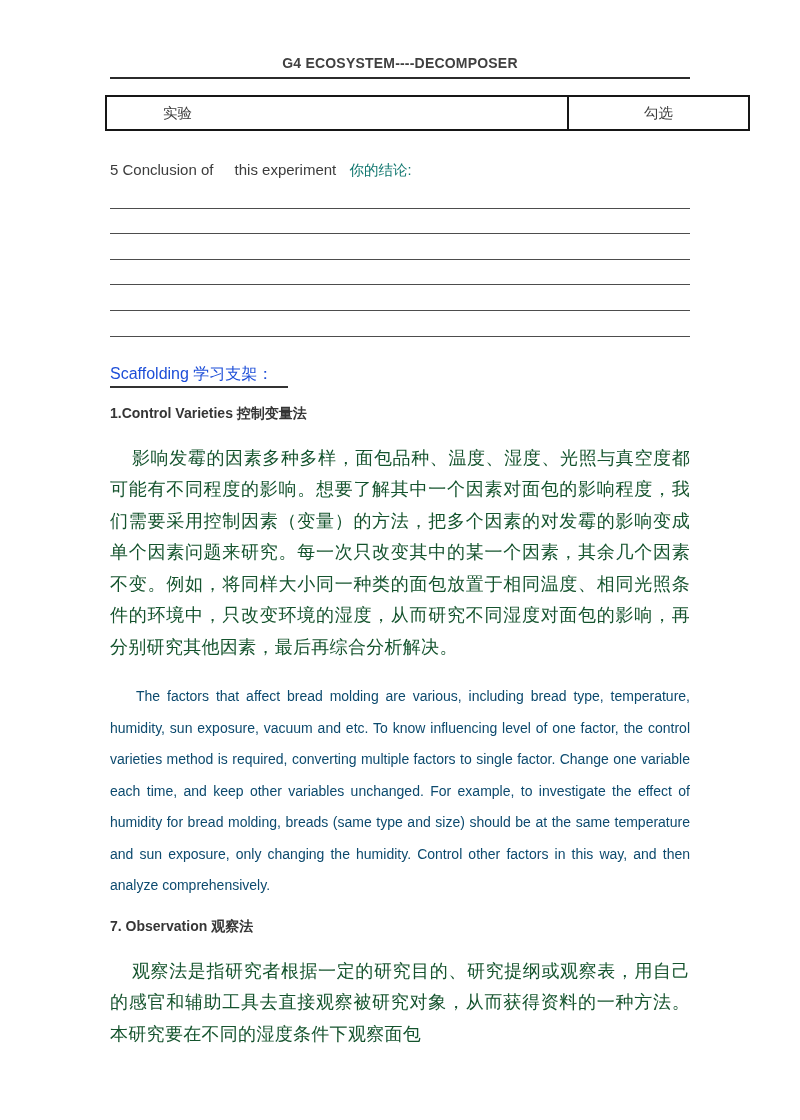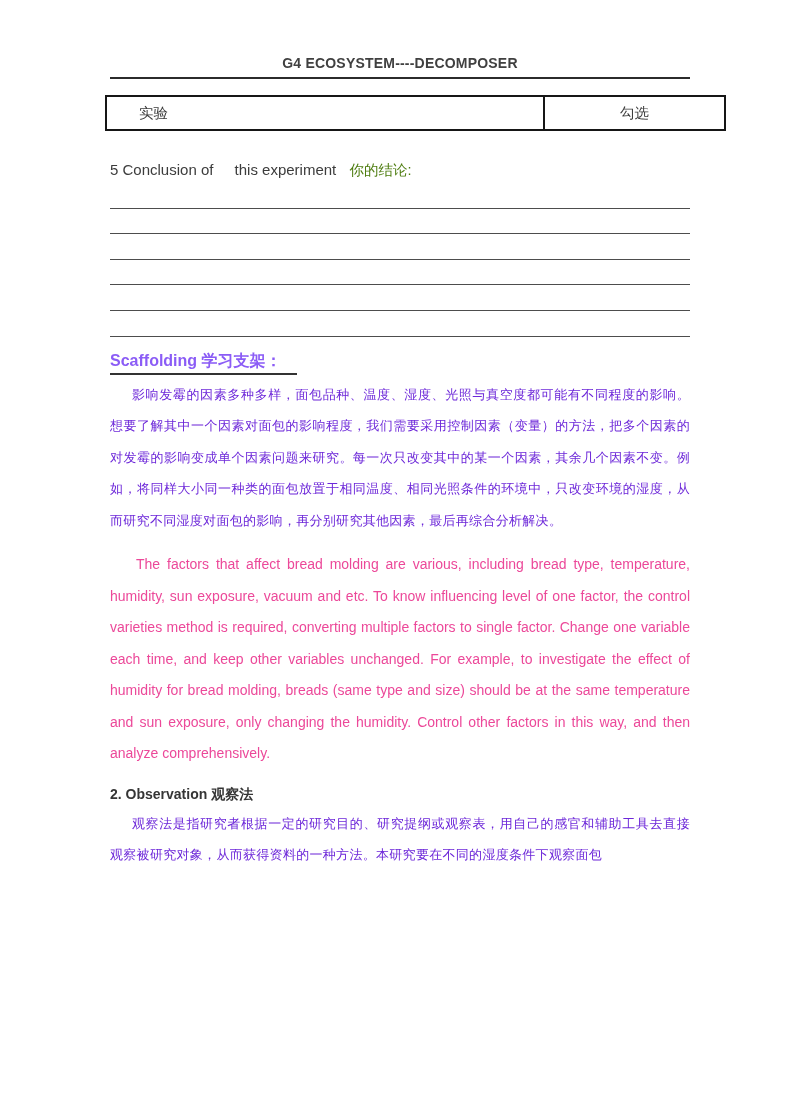--- a/index.html
+++ b/index.html
@@ -47,50 +47,50 @@
   }
   table.checklist td {
     border: 2px solid #161616;
     font-size: 14.5px;
     color: #3b3b3b;
     vertical-align: middle;
   }
   td.col-exp  { width: 403px; }
   td.col-chk  { width: 177px; text-align: center; }
   tr.head-row td { height: 30px; }
-  td.head-exp { padding-left: 32px; }
+  td.head-exp { padding-left: 56px; }
   tr.data-row td { height: 29px; }
   td.row-exp  { padding-left: 6px; }
   .row-num { display: inline-block; margin-right: 9px; }
 
   
   .conclusion-heading {
     margin-top: 28px;
     font-size: 15px;
     line-height: 22px;
     color: #3c3c3c;
   }
   .gap-wide   { margin-left: 17px; }
   .gap-narrow { margin-left: 9px; }
-  .zh-inline  { color: #4d7c0f; font-size: 14.5px; }
+  .zh-inline  { color: #0f766e; font-size: 14.5px; }
 
   
   .write-lines { margin-top: 2px; }
   .write-line {
     height: 24.6px;
     border-bottom: 1.8px solid #4d4d4d;
   }
 
   
   .scaffold-heading {
-    margin-top: 14px;
+    margin-top: 27px;
     font-size: 16px;
     line-height: 20px;
-    font-weight: bold;
-    color: #8b5cf6;
+    font-weight: normal;
+    color: #1d4ed8;
   }
   .scaffold-underline {
     display: inline-block;
     border-bottom: 2px solid #333333;
     padding-bottom: 2px;
     padding-right: 15px;
   }
   .research-line {
     margin-top: 13px;
     font-size: 14px;
@@ -98,35 +98,35 @@
     color: #3d3d3d;
   }
   .method-heading {
     margin-top: 15px;
     font-size: 14px;
     line-height: 20px;
     font-weight: bold;
     color: #353535;
   }
   .para-zh {
-    margin-top: 4px;
-    font-size: 13px;
+    margin-top: 20px;
+    font-size: 18px;
     line-height: 31.5px;
     text-align: justify;
     text-indent: 22px;
-    color: #6d28d9;
+    color: #14532d;
     letter-spacing: 0.3px;
   }
   .para-en {
     margin-top: 0;
     font-size: 14px;
     line-height: 31.5px;
     text-align: justify;
     text-indent: 26px;
-    color: #ec4899;
+    color: #0c4a6e;
   }
   .method-heading.second { margin-top: 2px; }
 </style>
 </head>
 <body>
 
 <div class="page">
   <div class="content">
 
     <div class="doc-header">G4 ECOSYSTEM----DECOMPOSER</div>
@@ -158,23 +158,24 @@
         <div class="write-line"></div>
         <div class="write-line"></div>
         <div class="write-line"></div>
       </div>
 
     <div class="scaffold-heading">
       <span class="scaffold-underline"><span>Scaffolding</span> <span>学习支架：</span></span>
     </div>
 
 
+    <div class="method-heading">1.Control Varieties 控制变量法</div>
 
     <p class="para-zh">影响发霉的因素多种多样，面包品种、温度、湿度、光照与真空度都可能有不同程度的影响。想要了解其中一个因素对面包的影响程度，我们需要采用控制因素（变量）的方法，把多个因素的对发霉的影响变成单个因素问题来研究。每一次只改变其中的某一个因素，其余几个因素不变。例如，将同样大小同一种类的面包放置于相同温度、相同光照条件的环境中，只改变环境的湿度，从而研究不同湿度对面包的影响，再分别研究其他因素，最后再综合分析解决。</p>
 
     <p class="para-en">The factors that affect bread molding are various, including bread type, temperature, humidity, sun exposure, vacuum and etc. To know influencing level of one factor, the control varieties method is required, converting multiple factors to single factor. Change one variable each time, and keep other variables unchanged. For example, to investigate the effect of humidity for bread molding, breads (same type and size) should be at the same temperature and sun exposure, only changing the humidity. Control other factors in this way, and then analyze comprehensively.</p>
 
-    <div class="method-heading second">2. Observation 观察法</div>
+    <div class="method-heading second">7. Observation 观察法</div>
 
     <p class="para-zh">观察法是指研究者根据一定的研究目的、研究提纲或观察表，用自己的感官和辅助工具去直接观察被研究对象，从而获得资料的一种方法。本研究要在不同的湿度条件下观察面包</p>
 
   </div>
 </div>
 
 </body></html>

